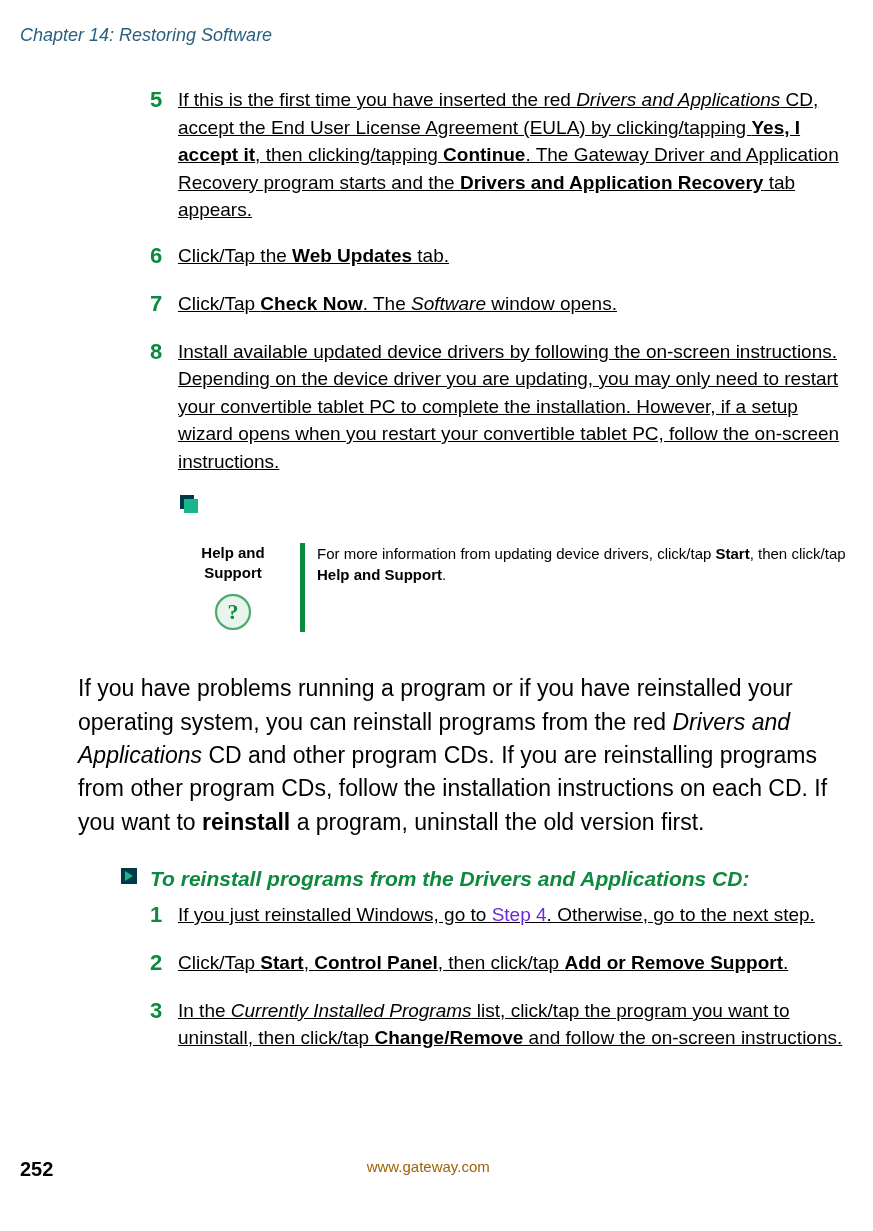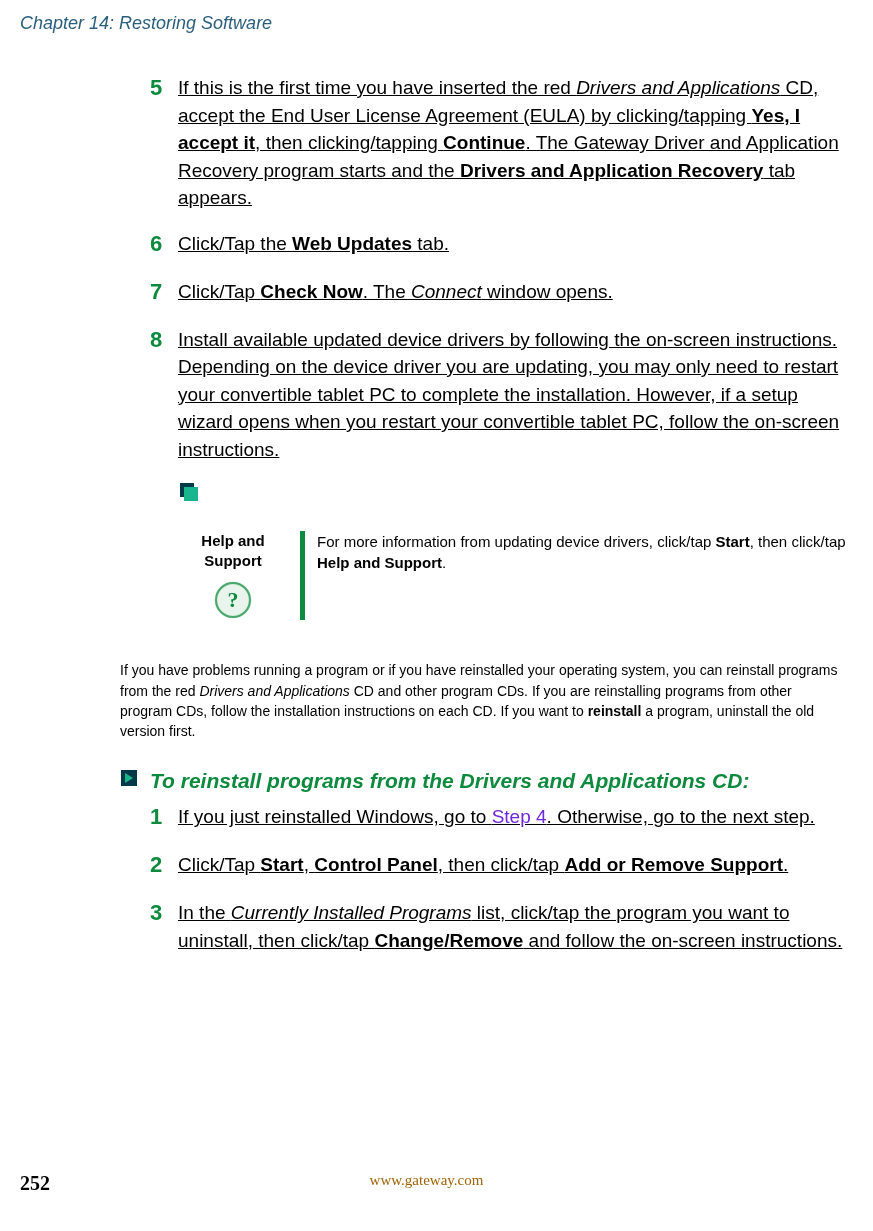--- a/index.html
+++ b/index.html
@@ -4,21 +4,21 @@
   <style>
     body {
       font-family: Verdana, Geneva, sans-serif;
       color: #000;
       background: #fff;
       margin: 0;
       padding: 0;
       width: 873px;
     }
     .page {
-      padding: 13px 20px 30px 20px;
+      padding: 25px 20px 30px 20px;
       box-sizing: border-box;
       min-height: 1231px;
       position: relative;
     }
     .chapter-header {
       font-style: italic;
       color: #2b5f7e;
       font-size: 18px;
       margin-bottom: 40px;
     }
@@ -115,23 +115,23 @@
       color: #0a7a2e;
       font-size: 12px;
     }
     h1.section-title {
       font-family: Arial, sans-serif;
       font-weight: bold;
       font-size: 42px;
       margin: 20px 0 26px 78px;
     }
     .intro-para {
-      margin-left: 100px;
+      margin-left: 58px;
       margin-right: 10px;
-      font-size: 14px;
+      font-size: 23px;
       line-height: 1.45;
       margin-bottom: 28px;
     }
     .intro-para .bold {
       font-weight: bold;
       font-family: Arial, sans-serif;
     }
     .intro-para .italic {
       font-style: italic;
     }
@@ -149,25 +149,25 @@
       font-style: italic;
       font-weight: bold;
       font-size: 21px;
       font-family: Arial, sans-serif;
     }
     .link-blue {
       color: #6d28d9;
     }
     .footer {
       position: absolute;
-      bottom: 36px;
+      bottom: 50px;
       left: 20px;
       right: 30px;
       display: flex;
-      font-family: Liberation Serif, serif;
+      font-family: Liberation Sans, sans-serif;
     }
     .page-number {
       font-weight: bold;
       font-size: 20px;
     }
     .footer-url {
       font-size: 15px;
       color: #a16207;
       margin: 0 auto;
     }
@@ -182,21 +182,21 @@
       <div class="numbered-step">
         <div class="step-number">5</div>
         <div class="step-text"><span>If this is the first time you have inserted the red </span><span class="italic">Drivers and Applications</span><span> CD, accept the End User License Agreement (EULA) by clicking/tapping </span><span class="bold">Yes, I accept it</span><span>, then clicking/tapping </span><span class="bold">Continue</span><span>. The Gateway Driver and Application Recovery program starts and the </span><span class="bold">Drivers and Application Recovery</span><span> tab appears.</span></div>
       </div>
       <div class="numbered-step">
         <div class="step-number">6</div>
         <div class="step-text"><span>Click/Tap the </span><span class="bold">Web Updates</span><span> tab.</span></div>
       </div>
       <div class="numbered-step">
         <div class="step-number">7</div>
-        <div class="step-text"><span>Click/Tap </span><span class="bold">Check Now</span><span>. The </span><span class="italic">Connect</span><span> window opens.</span></div>
+        <div class="step-text"><span>Click/Tap </span><span class="bold">Check Now</span><span>. The </span><span class="italic">Software</span><span> window opens.</span></div>
       </div>
       <div class="numbered-step">
         <div class="step-number">8</div>
         <div class="step-text"><span>Install available updated device drivers by following the on-screen instructions. Depending on the device driver you are updating, you may only need to restart your convertible tablet PC to complete the installation. However, if a setup wizard opens when you restart your convertible tablet PC, follow the on-screen instructions.</span></div>
       </div>
     </div>
 
   <div class="end-icon">
     <svg width="22" height="22">
       <rect x="2" y="2" width="14" height="14" fill="#003a4a"></rect>

